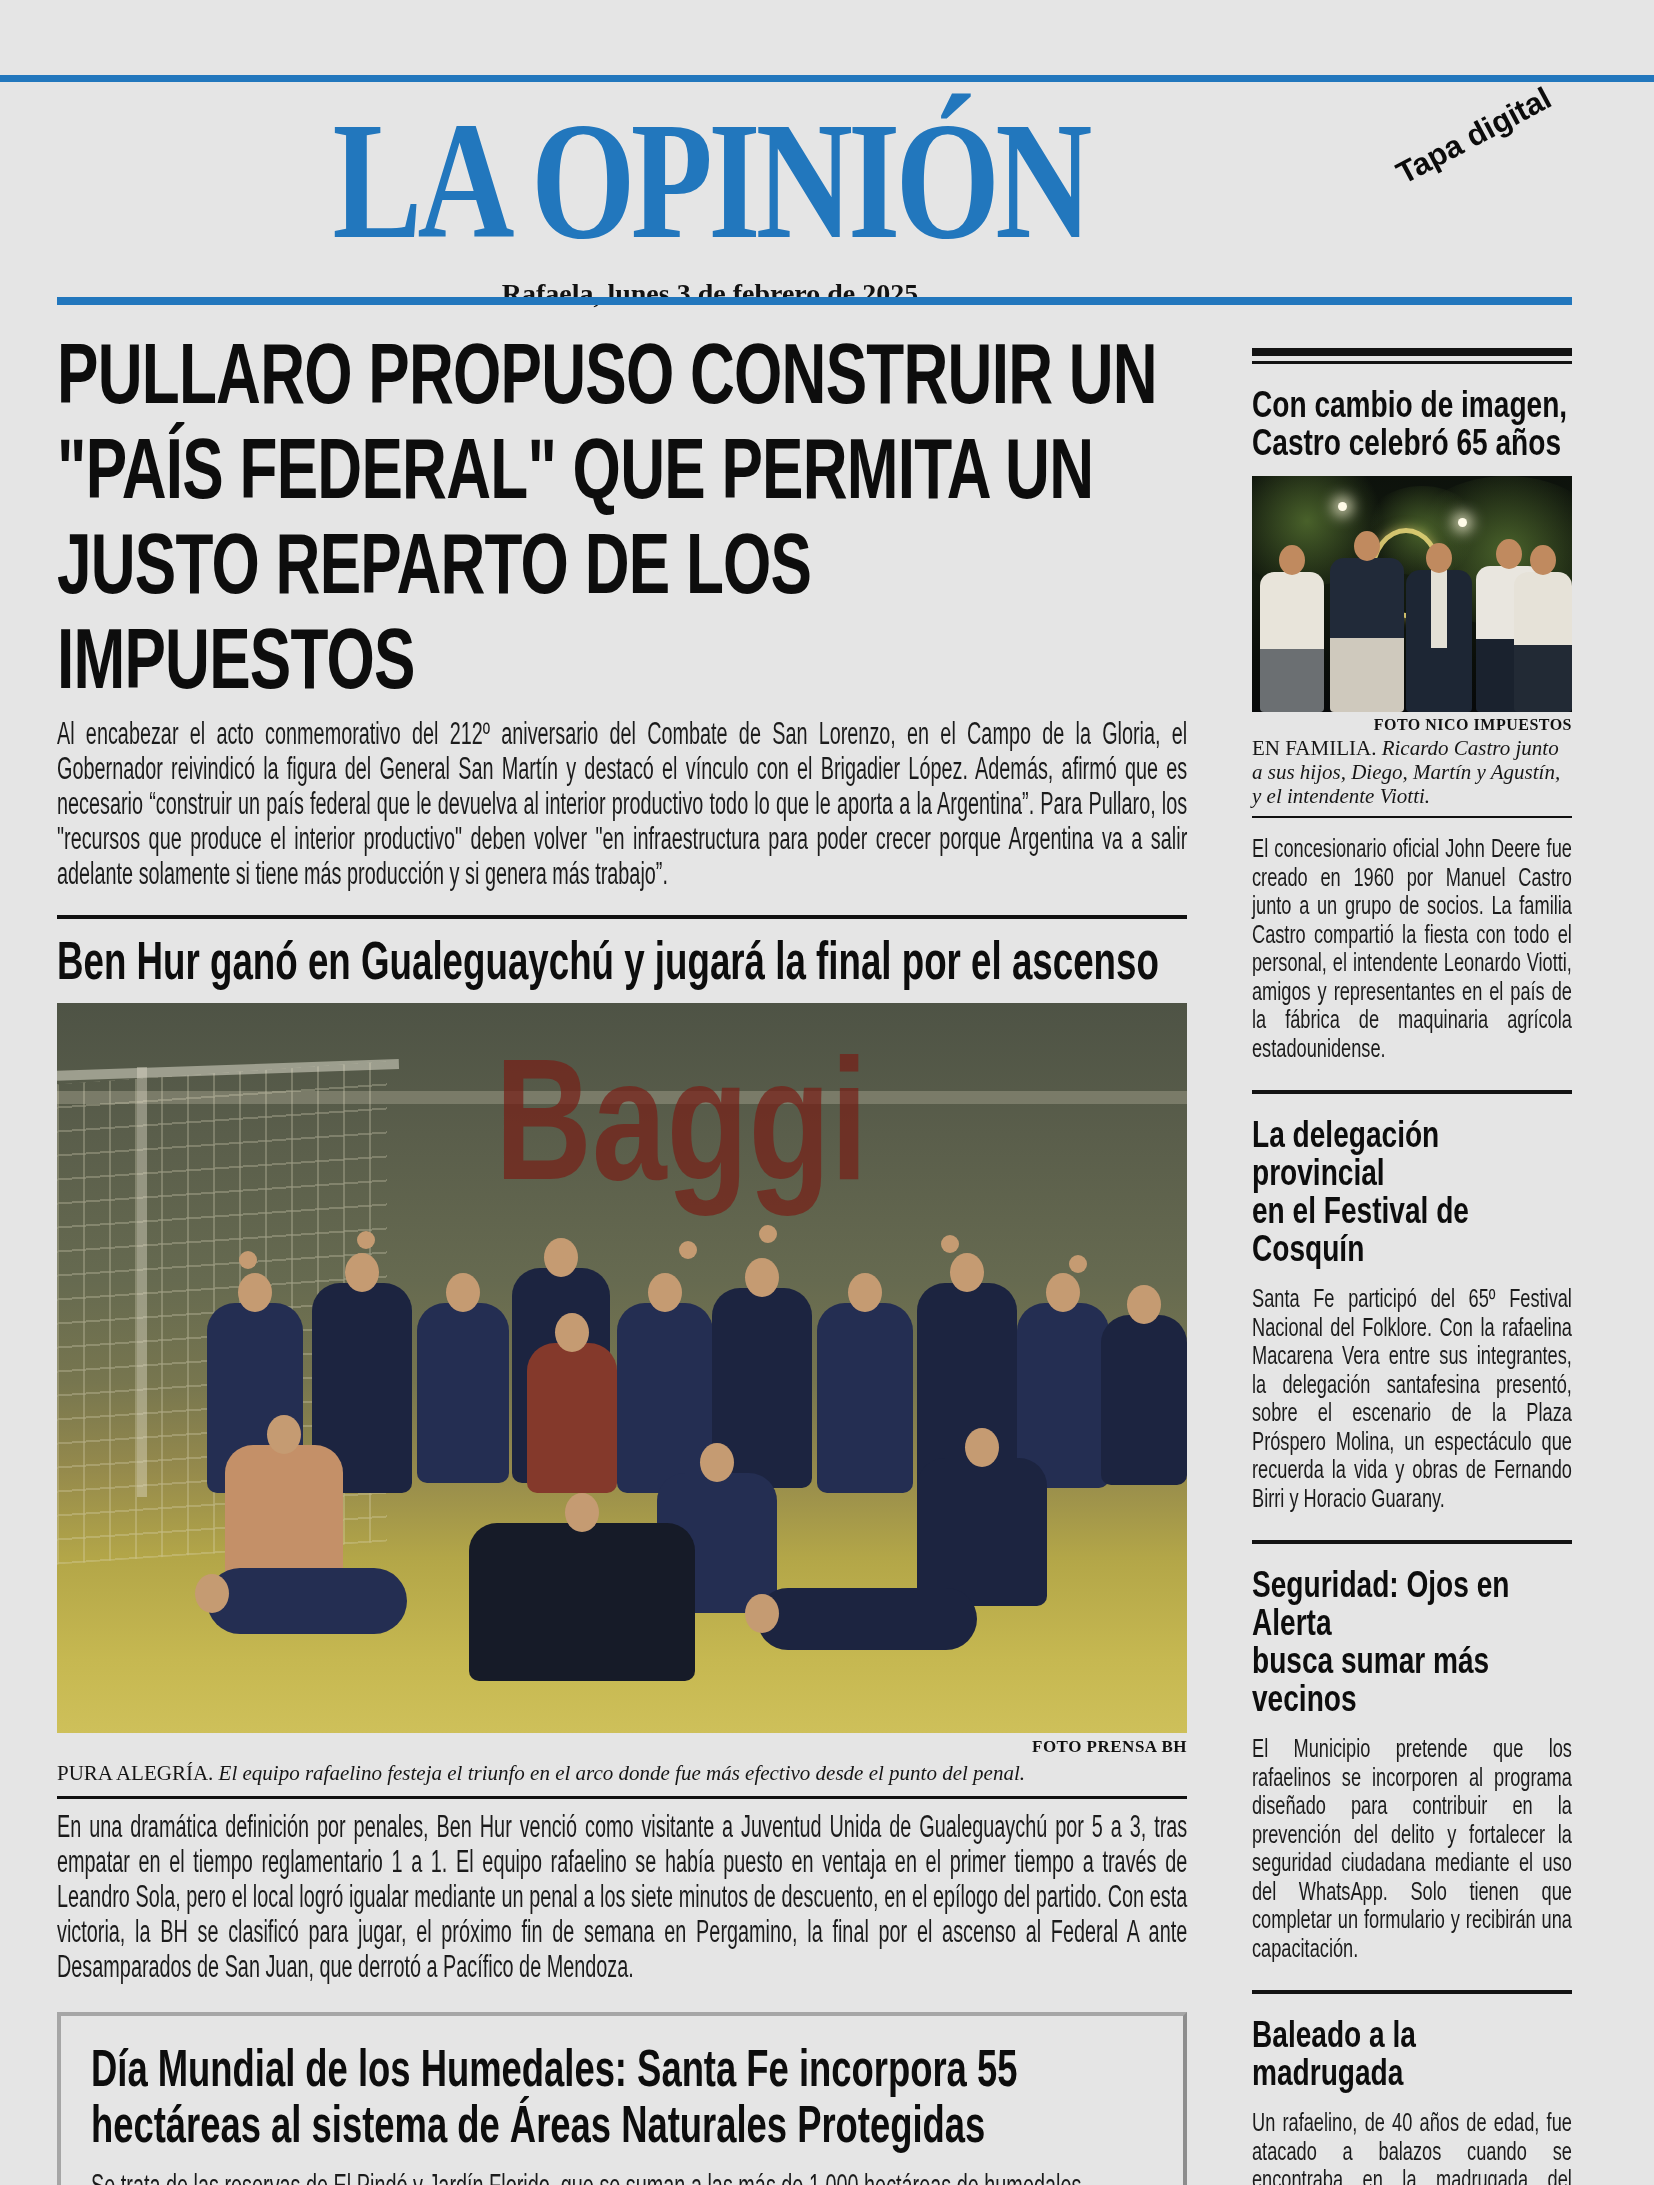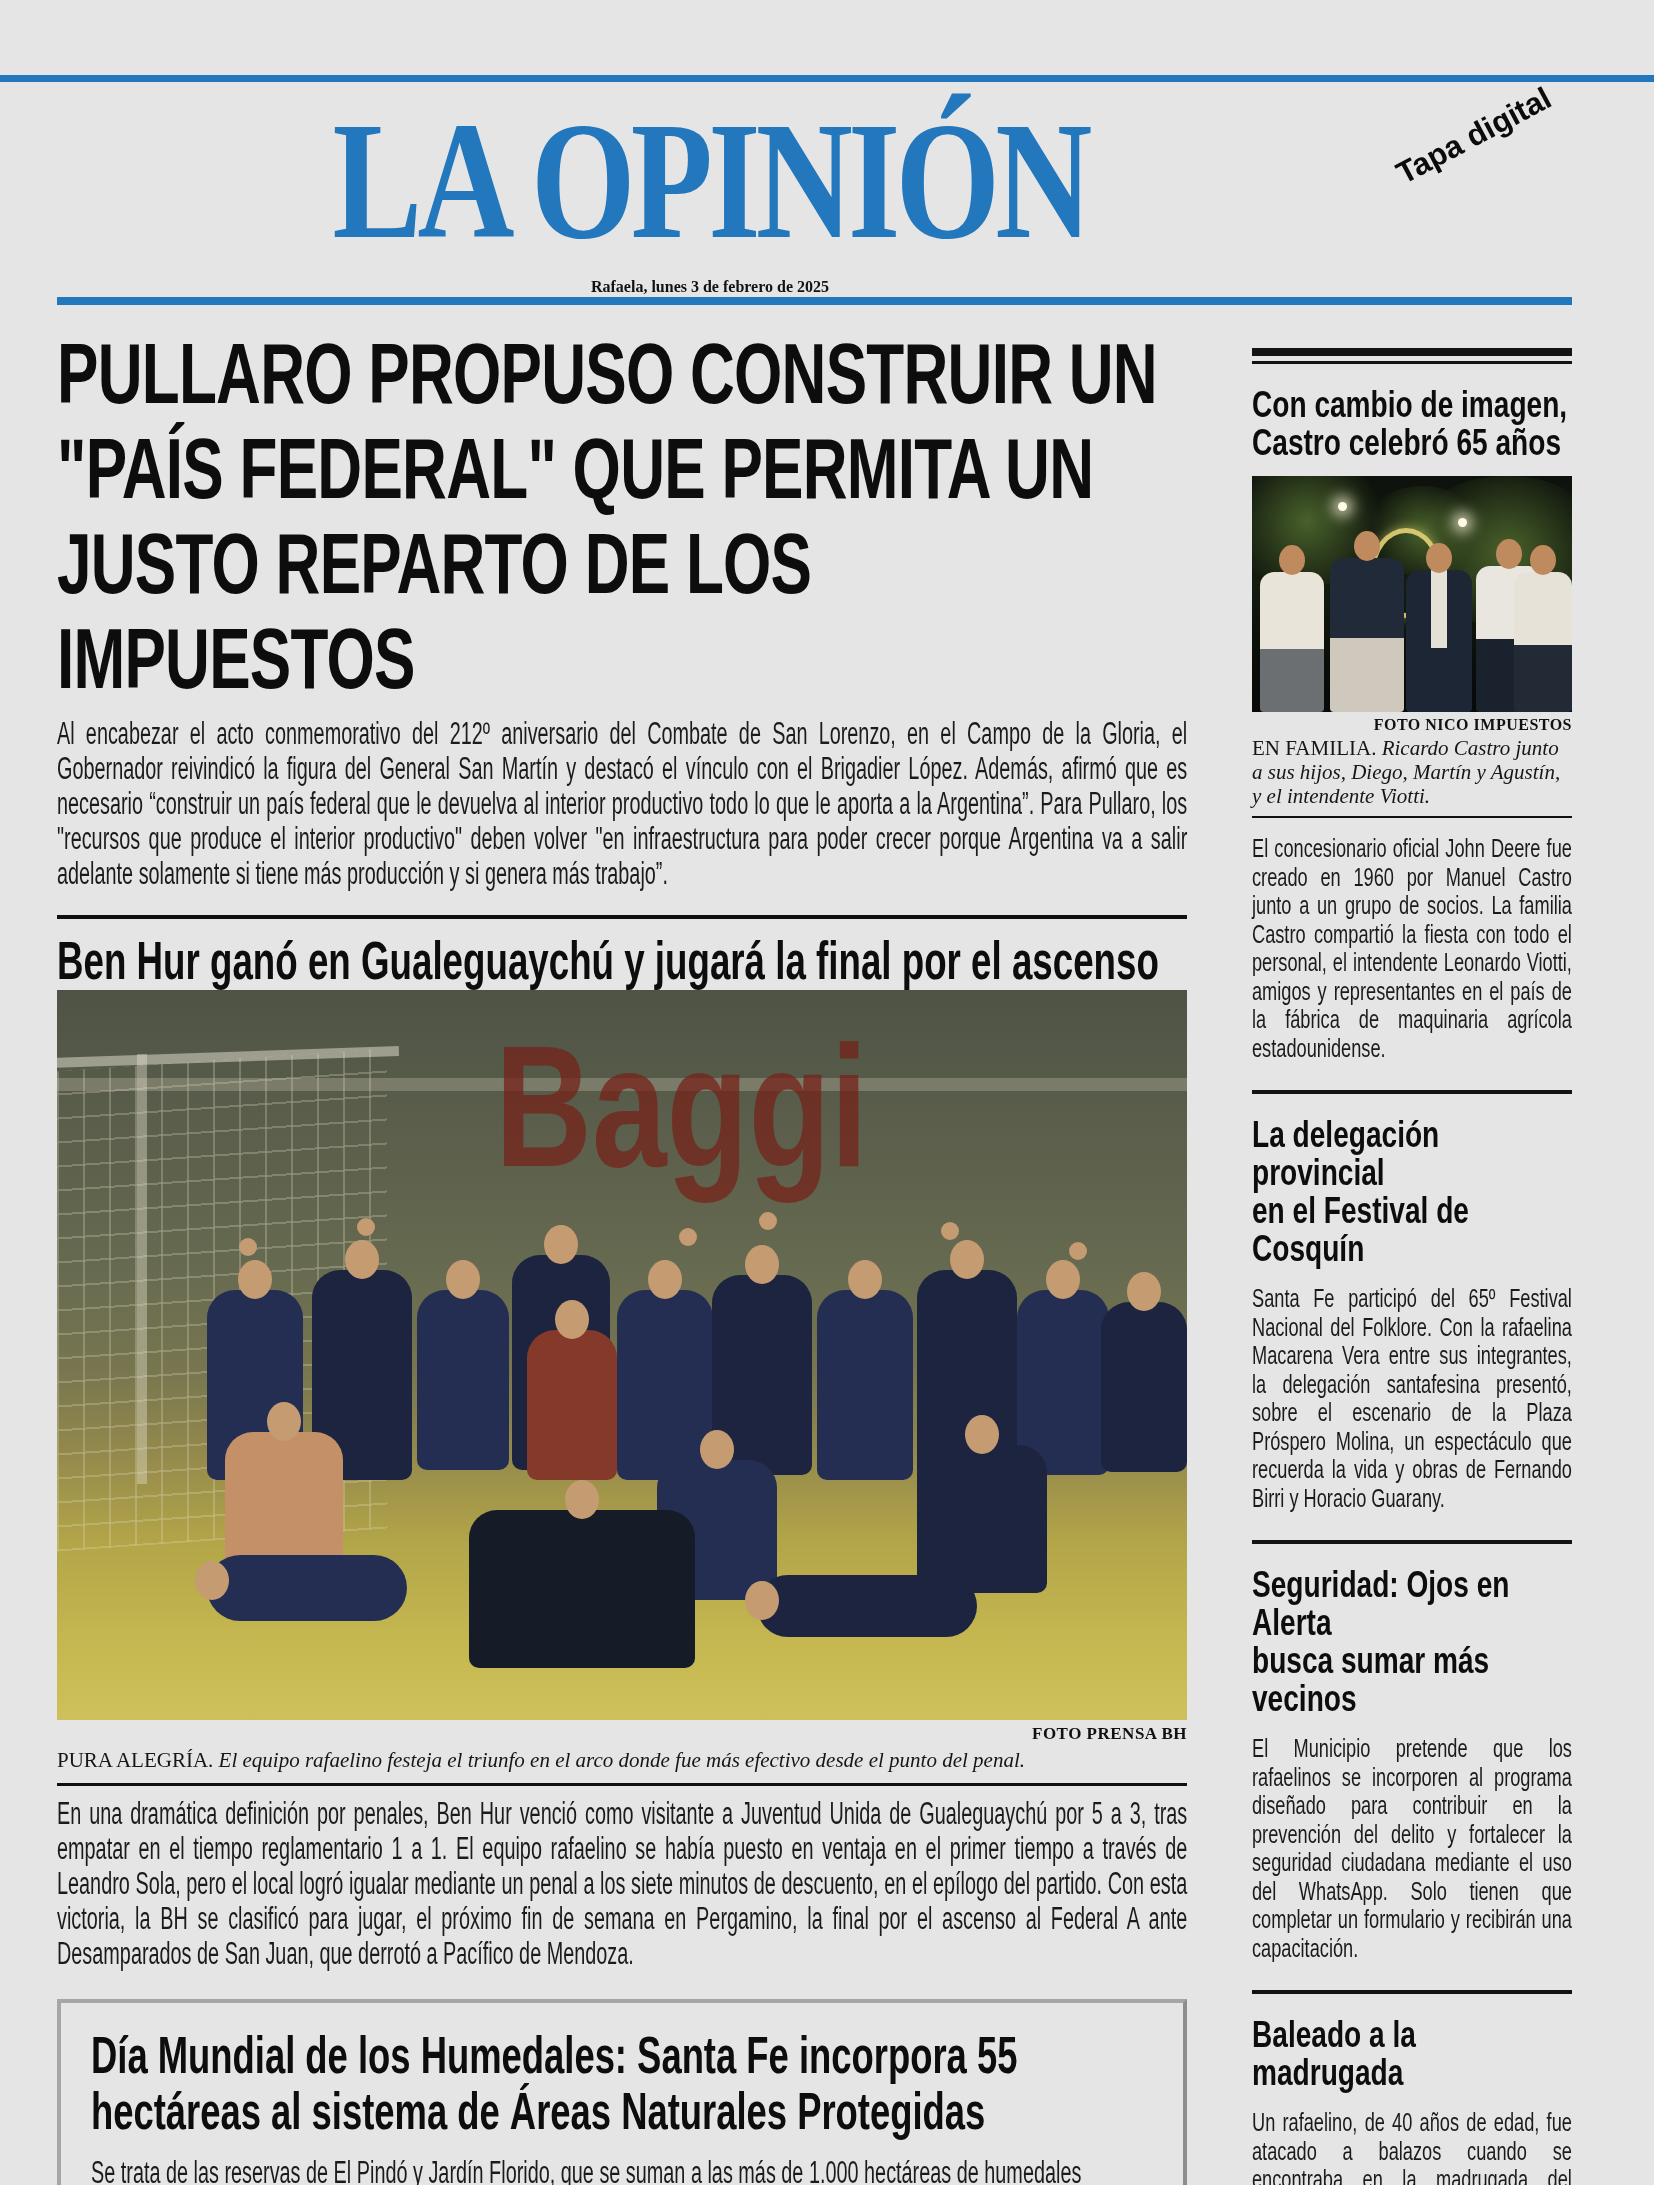--- a/index.html
+++ b/index.html
@@ -6,21 +6,21 @@
   html,body{margin:0;padding:0;background:#ffffff;}
   body{width:1654px;height:2185px;font-family:"Liberation Sans",sans-serif;color:var(--ink);}
   .page{position:relative;width:1654px;height:2185px;overflow:hidden;background:#e5e5e5;}
 
   
   .rule-blue-top{position:absolute;left:0;top:75px;width:1654px;height:7px;background:var(--blue);}
   .masthead-wrap{position:absolute;left:0;top:96px;width:1420px;text-align:center;}
   .masthead-title{
     font-family:"Liberation Serif",serif;font-weight:700;font-size:168px;line-height:1;
     color:var(--blue);letter-spacing:-6px;transform:scaleX(.8);transform-origin:50% 0;white-space:nowrap;}
-  .dateline{margin-top:14px;font-family:"Liberation Serif",serif;font-weight:700;font-size:16px;color:#121212;}
+  .dateline{margin-top:14px;font-family:"Liberation Serif",serif;font-weight:700;font-size:28px;color:#121212;}
   .tagline{position:absolute;right:95px;top:118px;transform:rotate(-28deg);
     font-weight:700;font-size:31px;color:#0b0b0b;letter-spacing:0;}
   .rule-blue-bottom{position:absolute;left:57px;top:297px;width:1515px;height:8px;background:var(--blue);}
 
   
   .content{position:absolute;left:57px;top:312px;width:1515px;display:flex;gap:65px;}
   .main-col{width:1130px;flex:none;position:relative;}
   .side-col{width:320px;flex:none;position:relative;}
 
   .cx{transform-origin:0 0;display:block;}
@@ -28,21 +28,21 @@
   
   .h1{font-weight:700;font-size:85px;line-height:95px;letter-spacing:-1px;color:#0d0d0d;
       width:1530px;transform:scaleX(.73);white-space:pre-line;margin:14px 0 0;}
   .lead,.body-txt{font-size:31px;line-height:35px;color:#1b1b1b;width:1766px;transform:scaleX(.64);
       text-align:justify;margin:10px 0 0;}
   .divider{border-top:4px solid #101010;width:1130px;margin:24px 0 12px;}
   .h2{font-weight:700;font-size:54px;line-height:58px;color:#0d0d0d;width:1662px;
       transform:scaleX(.68);white-space:nowrap;margin:6px 0 0;}
 
   
-  .photo-main{position:relative;width:1130px;height:730px;overflow:hidden;margin-top:1px;
+  .photo-main{position:relative;width:1130px;height:730px;overflow:hidden;margin-top:14px;
     background:linear-gradient(180deg,#4e5345 0%,#5a5e4b 18%,#666a50 38%,#77764f 52%,#958a4c 64%,#b3a648 76%,#c6b851 90%,#cec05a 100%);}
   .ph-strip{position:absolute;left:0;top:88px;width:100%;height:13px;background:rgba(215,210,185,.28);}
   .baggi{position:absolute;left:438px;top:30px;width:900px;font-weight:700;font-size:172px;line-height:1;
     color:rgba(118,32,24,.72);transform:scaleX(.78);transform-origin:0 0;white-space:nowrap;}
   .crossbar{position:absolute;left:-8px;top:62px;width:350px;height:10px;background:rgba(230,228,212,.5);transform:rotate(-2deg);}
   .post{position:absolute;left:80px;top:64px;width:10px;height:430px;background:rgba(226,222,204,.42);}
   .net{position:absolute;left:0;top:70px;width:330px;height:480px;opacity:.45;transform:skewY(-4deg);
     background:repeating-linear-gradient(90deg,rgba(228,222,196,.6) 0 2px,transparent 2px 26px),
                repeating-linear-gradient(0deg,rgba(228,222,196,.6) 0 2px,transparent 2px 24px);}
   .fig{position:absolute;background:#242e52;border-radius:28px 28px 10px 10px;}

